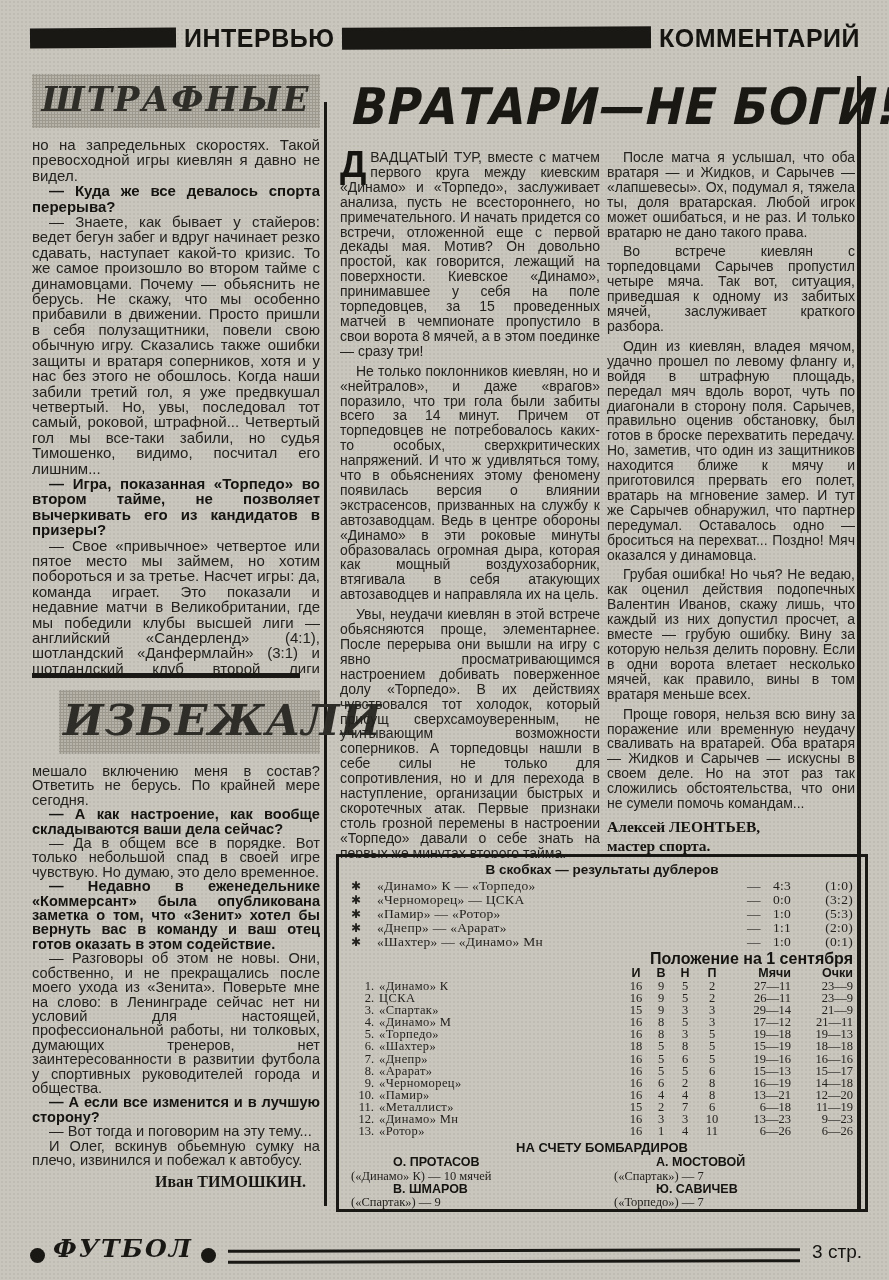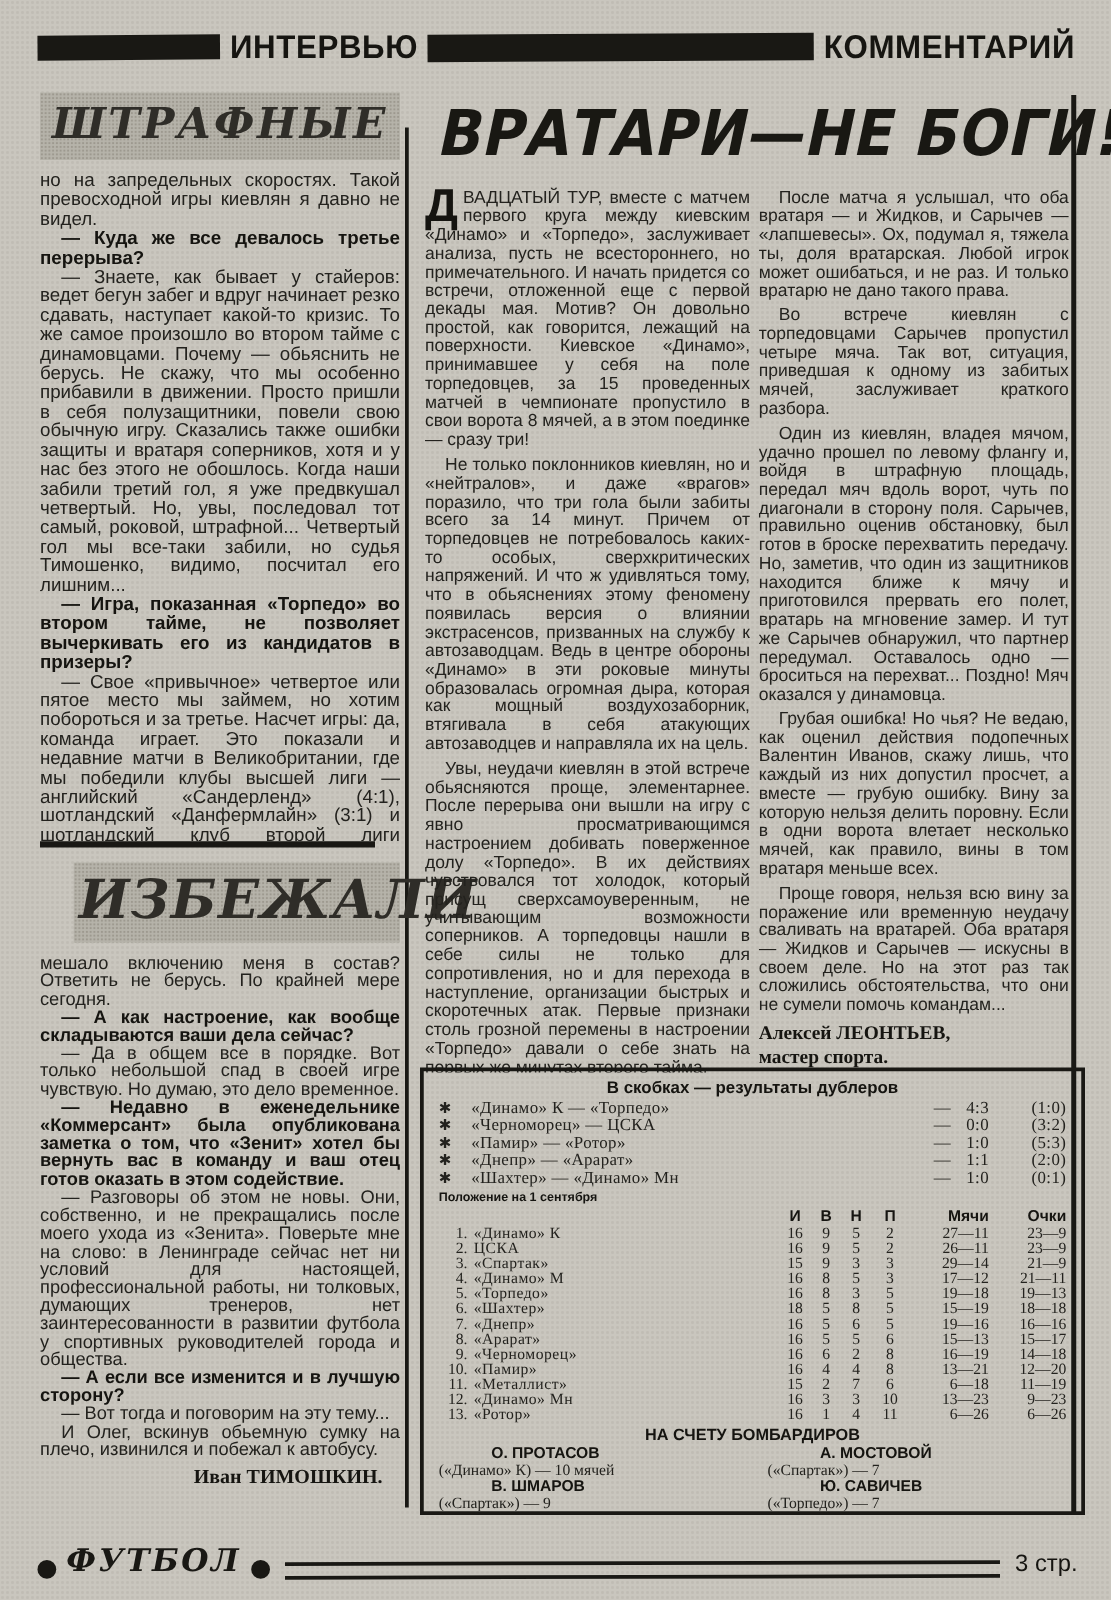--- a/index.html
+++ b/index.html
@@ -59,21 +59,21 @@
     position:absolute;left:336px;top:854px;width:532px;height:358px;
     border:3px solid #191814;box-sizing:border-box;padding:5px 12px 4px;overflow:hidden;
   }
   .sb-note{text-align:center;font-weight:bold;font-size:13.5px;line-height:15px;margin-bottom:2px;color:#151410;}
   .result-row{display:flex;font-family:"Liberation Serif", serif;font-size:13.5px;line-height:14px;letter-spacing:0.3px;}
   .rr-star{width:26px;font-size:12px;}
   .rr-match{flex:1;}
   .rr-dash{width:26px;}
   .rr-score{width:34px;}
   .rr-res{width:46px;text-align:right;}
-  .sb-title{text-align:left;font-weight:bold;font-size:10px;line-height:15px;margin:2px 0 1px;color:#151410;}
+  .sb-title{text-align:right;font-weight:bold;font-size:16px;line-height:15px;margin:2px 0 1px;color:#151410;}
   .st-header,.st-row{display:flex;align-items:baseline;}
   .st-header{font-weight:bold;font-size:12.5px;line-height:13px;color:#151410;}
   .st-row{font-family:"Liberation Serif", serif;font-size:12.5px;line-height:12.1px;}
   .st-pos{width:28px;text-align:right;padding-right:5px;box-sizing:border-box;}
   .st-team{flex:1;letter-spacing:0.4px;}
   .st-i{width:26px;text-align:center;}
   .st-v{width:24px;text-align:center;}
   .st-n{width:24px;text-align:center;}
   .st-p{width:30px;text-align:center;}
   .st-goals{width:64px;text-align:right;}
@@ -105,21 +105,21 @@
 
   <div class="v-rule rule-left"></div>
   <div class="v-rule rule-right"></div>
 
   <div class="left-col">
     <div class="headline-box">
       <span class="hl-text hl1">ШТРАФНЫЕ</span>
     </div>
     <div class="body-text a1-text">
         <p class="ni">но на запредельных скоростях. Такой превосходной игры киевлян я давно не видел.</p>
-        <p class="b">— Куда же все девалось третье перерыва?</p>
+        <p class="b">— Куда же все девалось спорта перерыва?</p>
         <p>— Знаете, как бывает у стайеров: ведет бегун забег и вдруг начинает резко сдавать, наступает какой-то кризис. То же самое произошло во втором тайме с динамовцами. Почему — обьяснить не берусь. Не скажу, что мы особенно прибавили в движении. Просто пришли в себя полузащитники, повели свою обычную игру. Сказались также ошибки защиты и вратаря соперников, хотя и у нас без этого не обошлось. Когда наши забили третий гол, я уже предвкушал четвертый. Но, увы, последовал тот самый, роковой, штрафной... Четвертый гол мы все-таки забили, но судья Тимошенко, видимо, посчитал его лишним...</p>
         <p class="b">— Игра, показанная «Торпедо» во втором тайме, не позволяет вычеркивать его из кандидатов в призеры?</p>
         <p>— Свое «привычное» четвертое или пятое место мы займем, но хотим побороться и за третье. Насчет игры: да, команда играет. Это показали и недавние матчи в Великобритании, где мы победили клубы высшей лиги — английский «Сандерленд» (4:1), шотландский «Данфермлайн» (3:1) и шотландский клуб второй лиги «Монтеруэлл» (1:0).</p>
       </div>
     <div class="thick-divider"></div>
     <div class="headline-box izb-box">
       <span class="hl-text hl2">ИЗБЕЖАЛИ</span>
     </div>
     <div class="body-text a2-text">
         <p class="ni">мешало включению меня в состав? Ответить не берусь. По крайней мере сегодня.</p>

